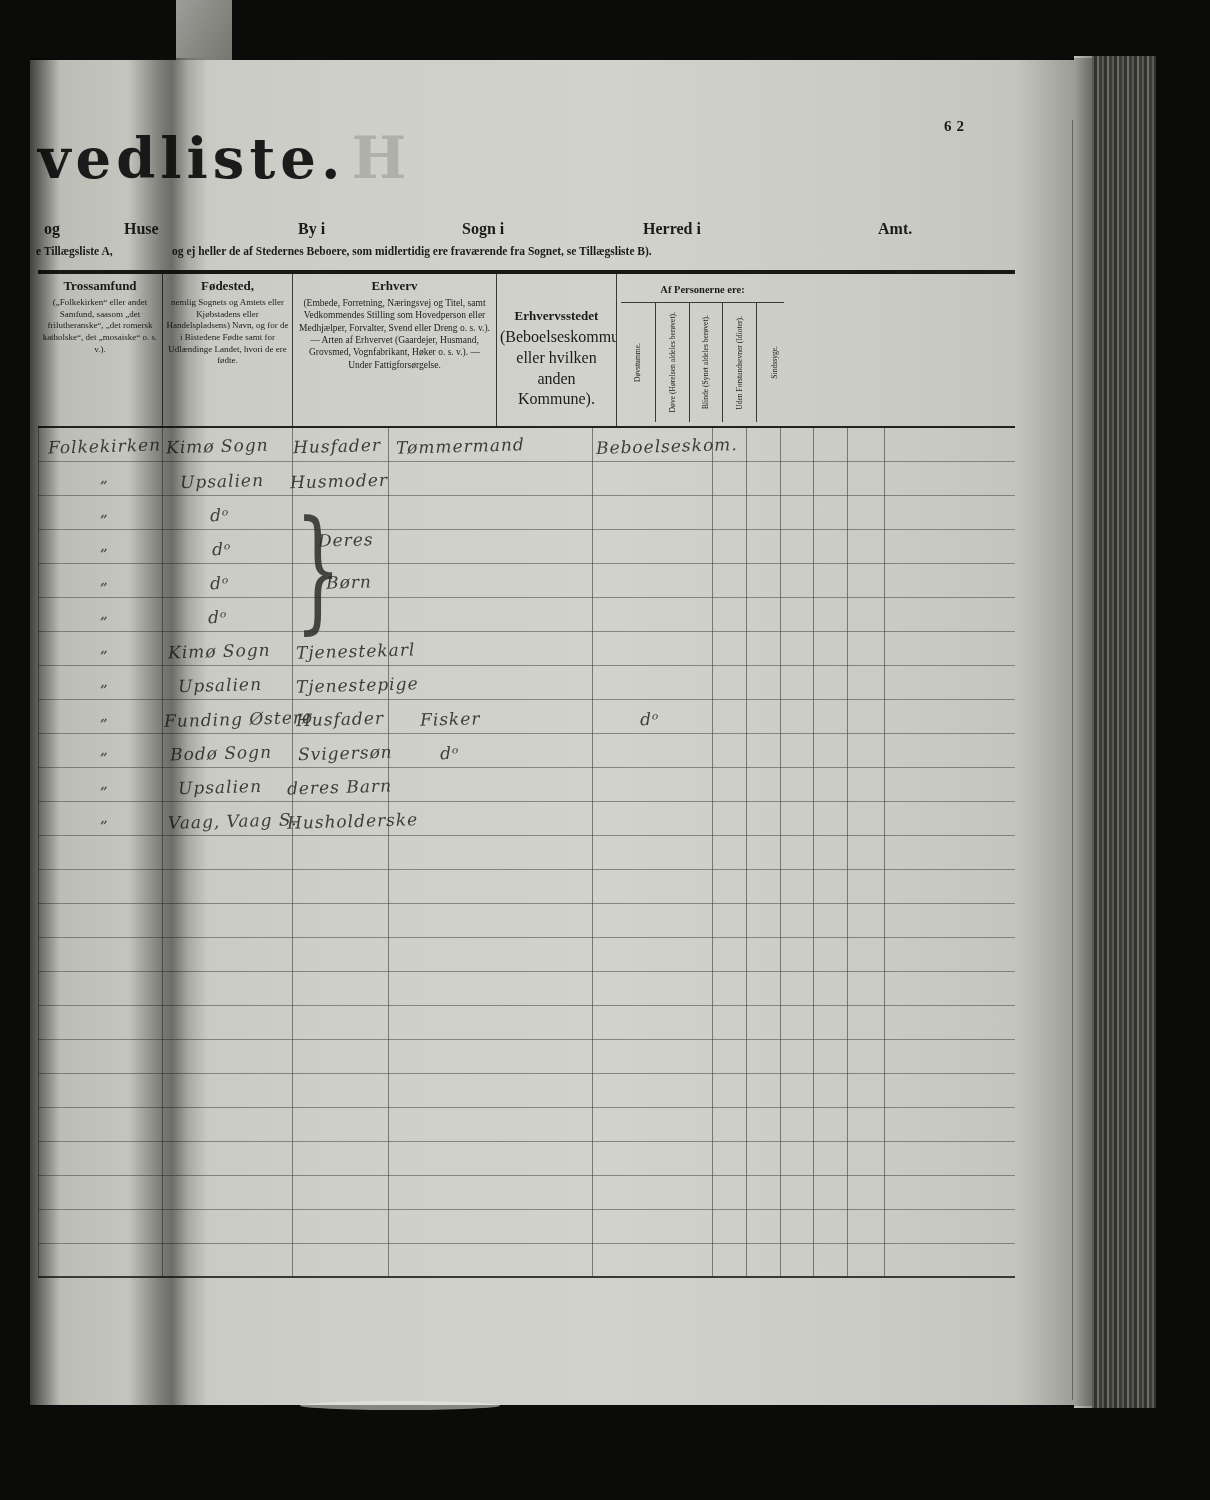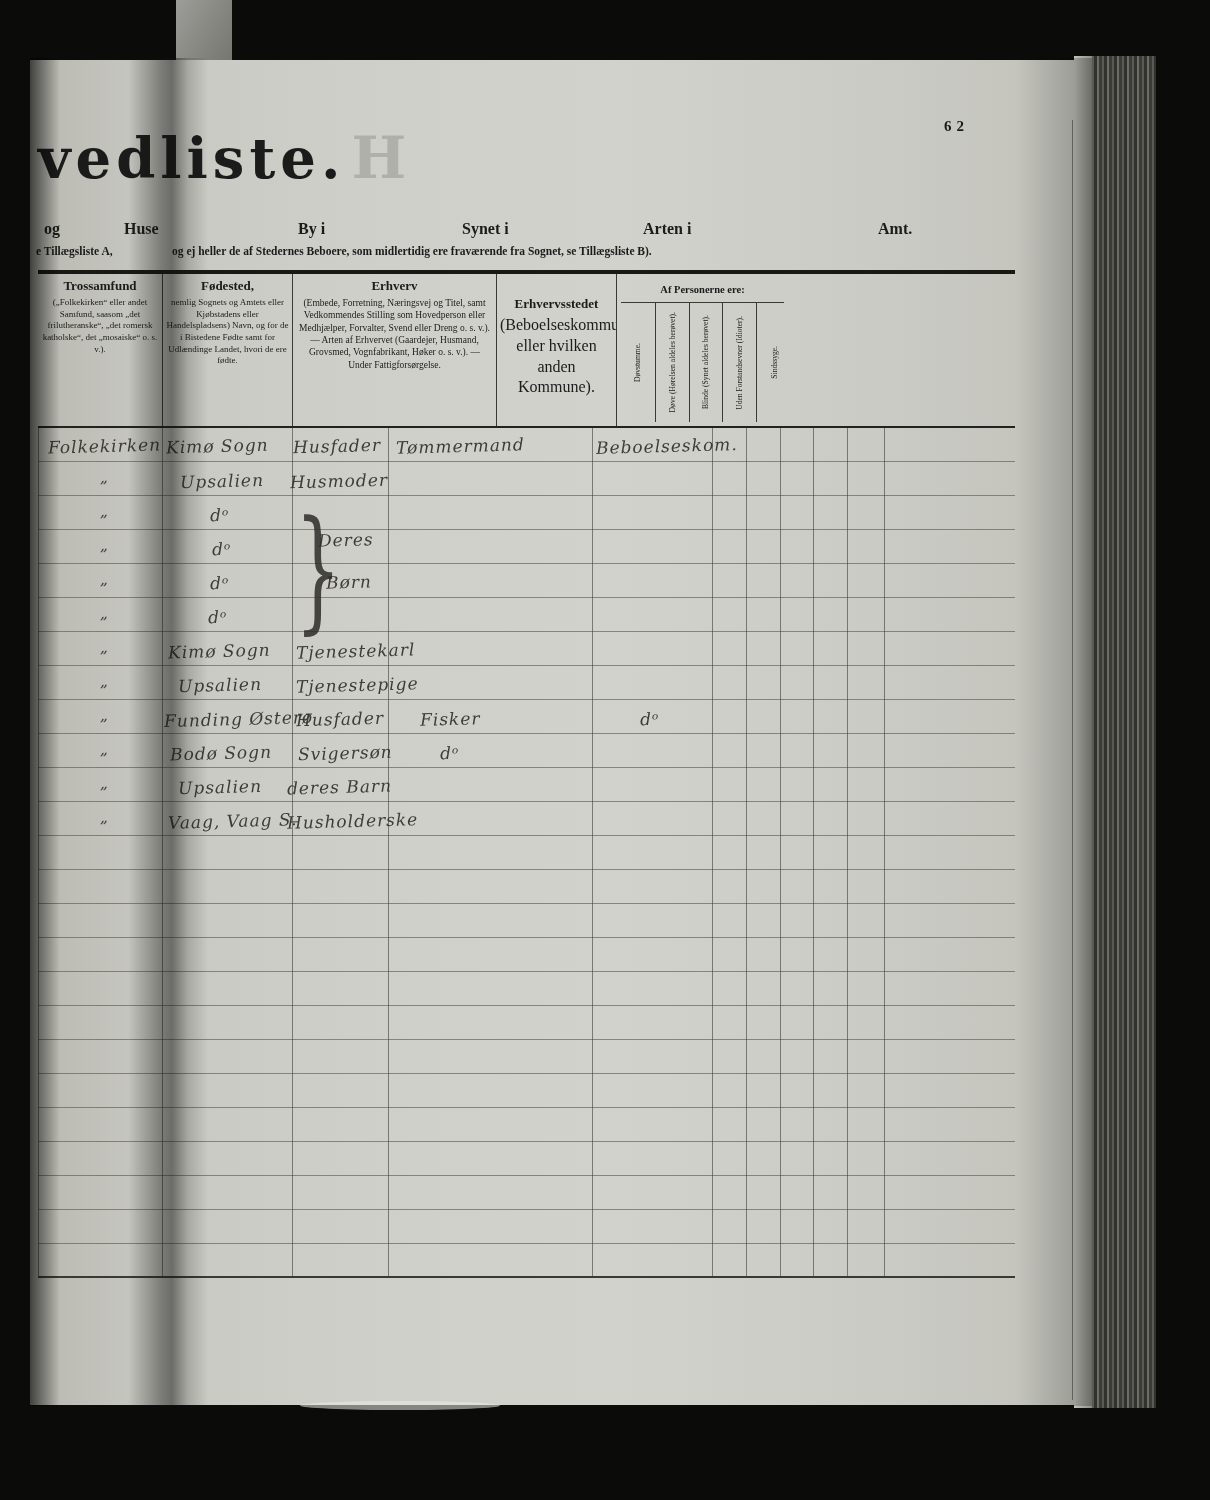--- a/index.html
+++ b/index.html
@@ -79,42 +79,42 @@
   <div id="margin-line" class="abs"></div>
   <div id="bottom-sliver" class="abs"></div>
 
   <div id="page-number" class="abs">62</div>
 
   <div id="title" class="abs"><span>vedliste.</span><span class="ghost">H</span></div>
 
   <span id="f-og" class="abs topfield">og</span>
   <span id="f-huse" class="abs topfield">Huse</span>
   <span id="f-by" class="abs topfield">By i</span>
-  <span id="f-sogn" class="abs topfield">Synet i</span>
-  <span id="f-herred" class="abs topfield">Arten i</span>
+  <span id="f-sogn" class="abs topfield">Sogn i</span>
+  <span id="f-herred" class="abs topfield">Herred i</span>
   <span id="f-amt" class="abs topfield">Amt.</span>
 
   <span id="note-frag" class="abs noteline">e Tillægsliste A,</span>
   <span id="note-main" class="abs noteline">og ej heller de af Stedernes Beboere, som midlertidig ere fraværende fra Sognet, se Tillægsliste B).</span>
 
   <div id="thead" class="abs">
     <div class="hcell" style="width:124px">
       <div class="htitle">Trossamfund</div>
       <div class="hsub">(„Folkekirken“ eller andet Samfund, saasom „det frilutheranske“, „det romersk katholske“, det „mosaiske“ o. s. v.).</div>
     </div>
     <div class="hcell" style="width:130px">
       <div class="htitle">Fødested,</div>
       <div class="hsub">nemlig Sognets og Amtets eller Kjøbstadens eller Handelspladsens) Navn, og for de i Bistedene Fødte samt for Udlændinge Landet, hvori de ere fødte.</div>
     </div>
     <div class="hcell" id="hc-erhverv" style="width:204px">
       <div class="htitle">Erhverv</div>
       <div class="hsub">(Embede, Forretning, Næringsvej og Titel, samt Vedkommendes Stilling som Hovedperson eller Medhjælper, Forvalter, Svend eller Dreng o. s. v.). — Arten af Erhvervet (Gaardejer, Husmand, Grovsmed, Vognfabrikant, Høker o. s. v.). — Under Fattigforsørgelse.</div>
     </div>
     <div class="hcell" style="width:120px">
-      <div class="htitle" style="margin-top:18px">Erhvervsstedet</div>
+      <div class="htitle" style="margin-top:30px">Erhvervsstedet</div>
       <div class="hsub" style="font-size:16px">(Beboelseskommunen eller hvilken anden Kommune).</div>
     </div>
     <div class="hcell" id="hc-group" style="width:172px">
       <div id="group-title">Af Personerne ere:</div>
       <div id="subcols">
           <div class="vcell" style="width: 34px;">
             <div class="vlabel">Døvstumme.</div>
           </div>
           <div class="vcell" style="width: 34px;">
             <div class="vlabel">Døve (Hørelsen aldeles berøvet).</div>

